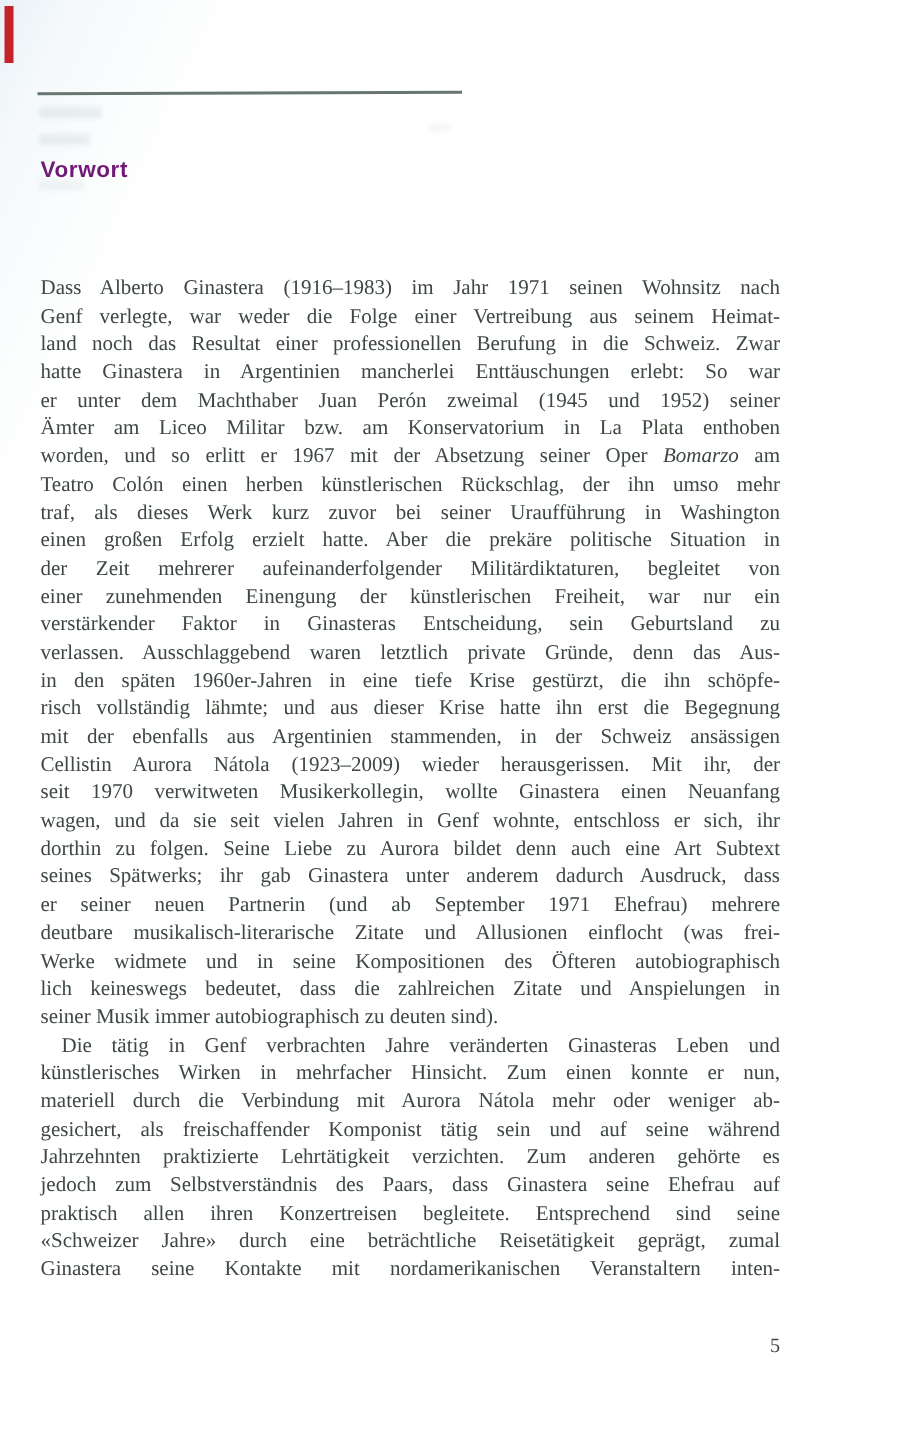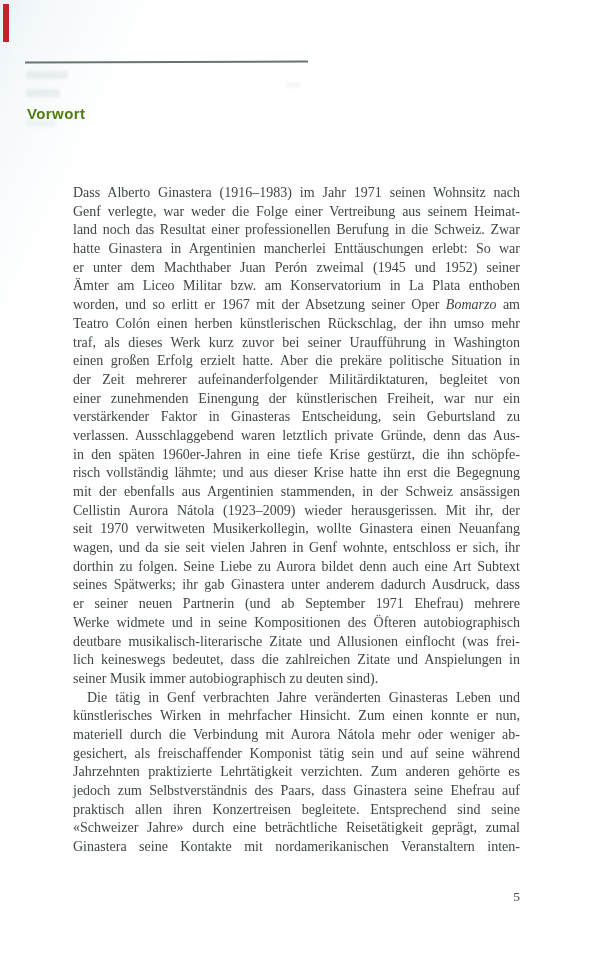--- a/index.html
+++ b/index.html
@@ -56,41 +56,40 @@
   .ghost.g4 { left: 286px; top: 82px; width: 14px; height: 6px; opacity: .6; }
 
   .heading {
     position: absolute;
     left: 27px;
     top: 95px;
     font-family: "Liberation Sans", "DejaVu Sans", sans-serif;
     font-weight: bold;
     font-size: 15px;
     letter-spacing: 0.4px;
-    color: #4d7c0f;
+    color: #701a75;
   }
 
   .textblock {
     position: absolute;
     left: 27px;
     top: 184px;
     width: 493px;
     font-size: 14px;
     line-height: 18.7px;
     color: #3e4841;
   }
 
   .para { margin: 0; padding: 0; }
 
   .line {
     text-align: justify;
     text-align-last: justify;
     height: 18.7px;
     white-space: normal;
-    margin-left: 46px;
   }
   .line.endline {
     text-align-last: left;
   }
   .para.indented .line:first-child {
     text-indent: 14px;
   }
   .line em {
   }
 
@@ -138,22 +137,22 @@
         <div class="line">verlassen. Ausschlaggebend waren letztlich private Gründe, denn das Aus-</div>
         <div class="line">in den späten 1960er-Jahren in eine tiefe Krise gestürzt, die ihn schöpfe-</div>
         <div class="line">risch vollständig lähmte; und aus dieser Krise hatte ihn erst die Begegnung</div>
         <div class="line">mit der ebenfalls aus Argentinien stammenden, in der Schweiz ansässigen</div>
         <div class="line">Cellistin Aurora Nátola (1923–2009) wieder herausgerissen. Mit ihr, der</div>
         <div class="line">seit 1970 verwitweten Musikerkollegin, wollte Ginastera einen Neuanfang</div>
         <div class="line">wagen, und da sie seit vielen Jahren in Genf wohnte, entschloss er sich, ihr</div>
         <div class="line">dorthin zu folgen. Seine Liebe zu Aurora bildet denn auch eine Art Subtext</div>
         <div class="line">seines Spätwerks; ihr gab Ginastera unter anderem dadurch Ausdruck, dass</div>
         <div class="line">er seiner neuen Partnerin (und ab September 1971 Ehefrau) mehrere</div>
+        <div class="line">deutbare musikalisch-literarische Zitate und Allusionen einflocht (was frei-</div>
         <div class="line">Werke widmete und in seine Kompositionen des Öfteren autobiographisch</div>
-        <div class="line">deutbare musikalisch-literarische Zitate und Allusionen einflocht (was frei-</div>
         <div class="line">lich keineswegs bedeutet, dass die zahlreichen Zitate und Anspielungen in</div>
         <div class="line endline">seiner Musik immer autobiographisch zu deuten sind).</div>
       </div>
       <div class="para indented">
         <div class="line">Die tätig in Genf verbrachten Jahre veränderten Ginasteras Leben und</div>
         <div class="line">künstlerisches Wirken in mehrfacher Hinsicht. Zum einen konnte er nun,</div>
         <div class="line">materiell durch die Verbindung mit Aurora Nátola mehr oder weniger ab-</div>
         <div class="line">gesichert, als freischaffender Komponist tätig sein und auf seine während</div>
         <div class="line">Jahrzehnten praktizierte Lehrtätigkeit verzichten. Zum anderen gehörte es</div>
         <div class="line">jedoch zum Selbstverständnis des Paars, dass Ginastera seine Ehefrau auf</div>

